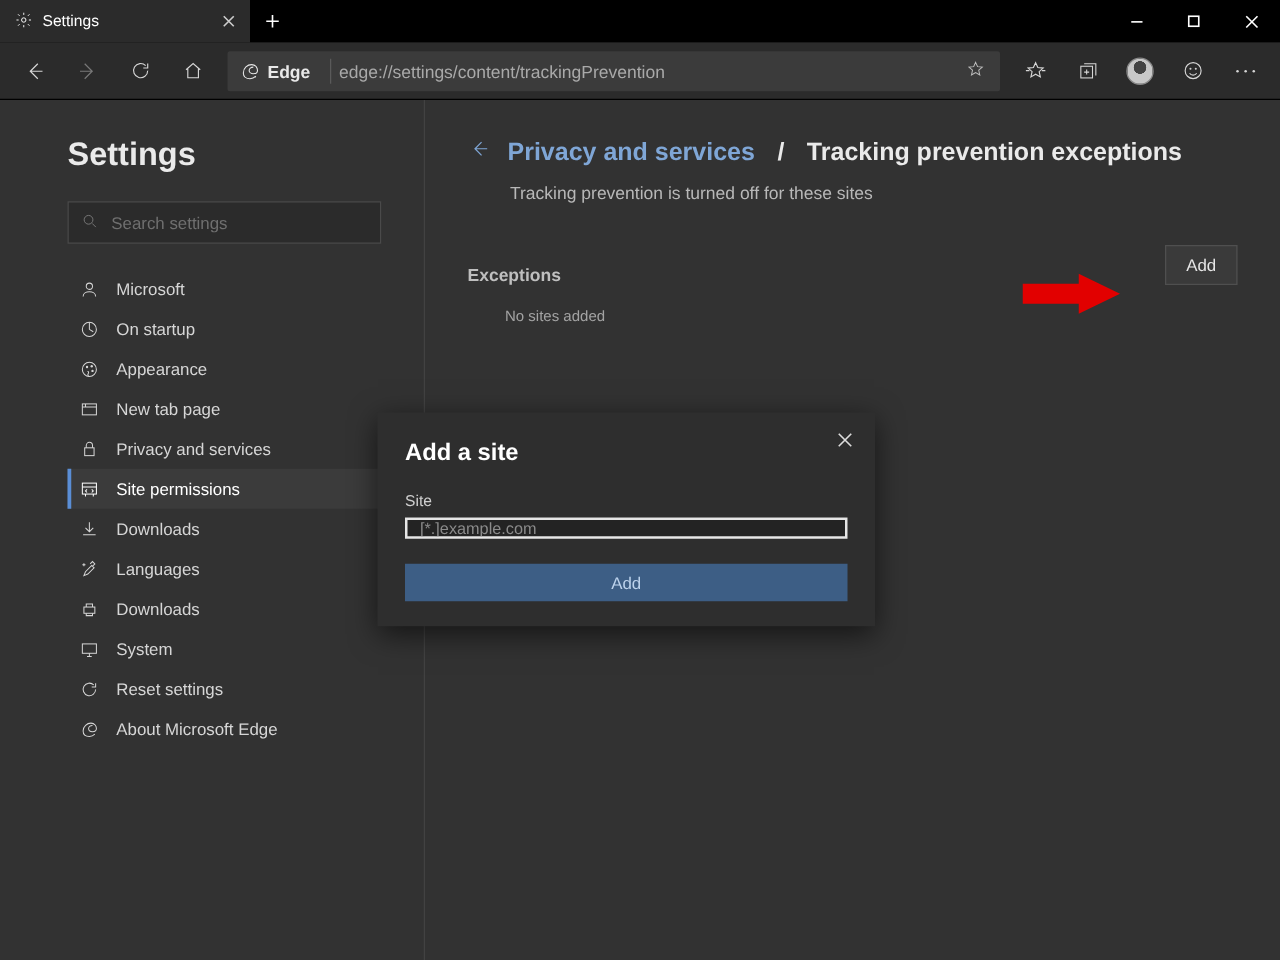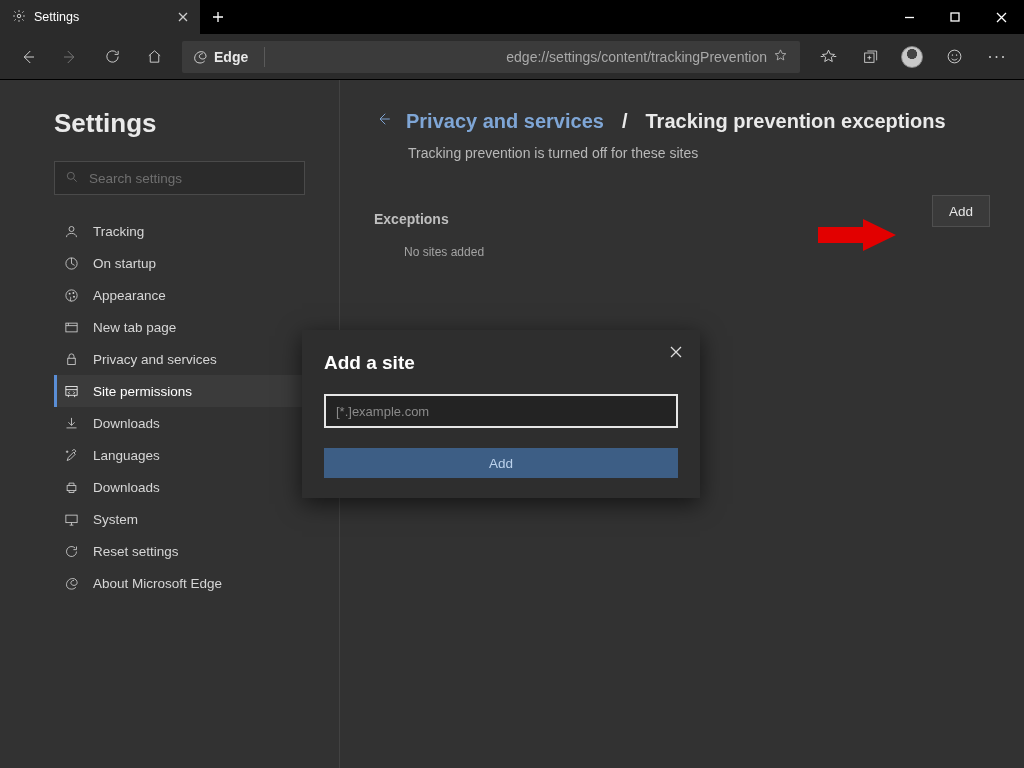--- a/index.html
+++ b/index.html
@@ -16,21 +16,21 @@
   .winbtn { width: 46px; display: flex; align-items: center; justify-content: center; color: #fff; }
   .winbtn svg { overflow: visible; }
 
   
   .addrrow { height: 46px; background: #2b2b2b; display: flex; align-items: center; padding: 0 8px; gap: 2px; border-bottom: 1px solid #000; }
   .iconbtn { width: 40px; height: 40px; display: flex; align-items: center; justify-content: center; color: #d6d6d6; border-radius: 2px; }
   .iconbtn svg { display: block; }
   .addrbar { flex: 1; display: flex; align-items: center; background: #3b3b3b; height: 32px; border-radius: 2px; margin: 0 6px; padding: 0 6px; font-size: 14px; color: #bdbdbd; }
   .addrbar .edgebadge { display: flex; align-items: center; gap: 6px; color: #e8e8e8; font-weight: 600; padding: 0 10px 0 4px; }
   .addrbar .sep { width: 1px; height: 20px; background: #5a5a5a; margin: 0 6px; }
-  .addrbar .url { flex: 1; color: #a9a9a9; text-align: right; }
+  .addrbar .url { flex: 1; color: #a9a9a9; }
   .addrbar .star { color: #bdbdbd; padding: 0 6px; }
   .avatar { width: 22px; height: 22px; border-radius: 50%; background: radial-gradient(circle at 50% 35%, #444 0 30%, #c8c8c8 32% 100%); border: 1px solid #888; }
 
   
   .content { display: flex; height: calc(768px - 34px - 46px); background: #323232; }
   .sidebar { width: 340px; padding: 28px 34px 0 54px; border-right: 1px solid #424242; }
   .sidebar h1 { font-size: 26px; font-weight: 600; color: #eaeaea; margin-bottom: 22px; }
   .searchwrap { border: 1px solid #4a4a4a; background: #2b2b2b; height: 34px; display: flex; align-items: center; padding: 0 10px; gap: 10px; color: #7a7a7a; font-size: 13.5px; margin-bottom: 20px; }
   .searchwrap input { flex: 1; background: transparent; border: none; outline: none; color: #ddd; font-size: 13.5px; }
   .searchwrap input::placeholder { color: #6f6f6f; }
@@ -52,21 +52,21 @@
   .nosites { font-size: 12px; color: #a3a3a3; margin: 18px 0 0 30px; }
 
   
   .redarrow { position: absolute; left: 818px; top: 215px; }
 
   
   .dialog { position: absolute; left: 302px; top: 330px; width: 398px; background: #2e2e2e; box-shadow: 0 6px 22px rgba(0,0,0,0.6); padding: 22px 22px 20px 22px; }
   .dialog h2 { font-size: 19px; font-weight: 600; color: #fff; margin-bottom: 20px; }
   .dialog .closebtn { position: absolute; top: 10px; right: 12px; color: #ddd; font-size: 18px; width: 24px; height: 24px; display: flex; align-items: center; justify-content: center; }
   .dialog label { font-size: 12.5px; color: #cfcfcf; display: block; margin-bottom: 6px; }
-  .siteinput { width: 100%; height: 34px; background: #232323; border: 2px solid #e6e6e6; color: #ddd; font-size: 13px; padding: 0 10px; outline: none; margin-bottom: 20px; }
+  .siteinput { width: 100%; height: 17px; background: #232323; border: 2px solid #e6e6e6; color: #ddd; font-size: 13px; padding: 0 10px; outline: none; margin-bottom: 20px; }
   .siteinput::placeholder { color: #8a8a8a; }
   .dlgbtns { display: flex; gap: 10px; }
   .dlgbtn { flex: 1; height: 30px; display: flex; align-items: center; justify-content: center; font-size: 13.5px; color: #fff; }
   .dlgbtn.primary { background: #3d5e85; color: #bcd2ec; }
   .dlgbtn.secondary { background: #3b3b3b; }
 
   svg { fill: none; stroke: currentColor; stroke-width: 1.3; }
 </style>
 </head>
 <body>
@@ -194,21 +194,21 @@
       <input placeholder="Search settings" style="">
     </div>
     <div class="navlist" id="navlist">
         <div class="navitem">
           <span class="navicon">
             <svg width="15" height="15" viewBox="0 0 24 24">
               <circle cx="12" cy="8" r="4"></circle>
               <path d="M4 21c0-4 4-6 8-6s8 2 8 6"></path>
             </svg>
           </span>
-          <span>Tracking</span>
+          <span>Microsoft</span>
         </div>
         <div class="navitem">
           <span class="navicon">
             <svg width="15" height="15" viewBox="0 0 24 24">
               <circle cx="12" cy="12" r="9"></circle>
               <path d="M12 3v9M12 12l5 3"></path>
             </svg>
           </span>
           <span>On startup</span>
         </div>
@@ -334,19 +334,20 @@
   </svg>
 </div>
 
 <div class="dialog">
   <div class="closebtn">
     <svg width="12" height="12" viewBox="0 0 12 12">
         <path d="M1 1l10 10M11 1L1 11"></path>
       </svg>
   </div>
   <h2>Add a site</h2>
+  <label>Site</label>
   <input class="siteinput" placeholder="[*.]example.com" style="">
   <div class="dlgbtns">
     <div class="dlgbtn primary">
         <span>Add</span>
       </div>
   </div>
 </div>
 
 </body></html>

